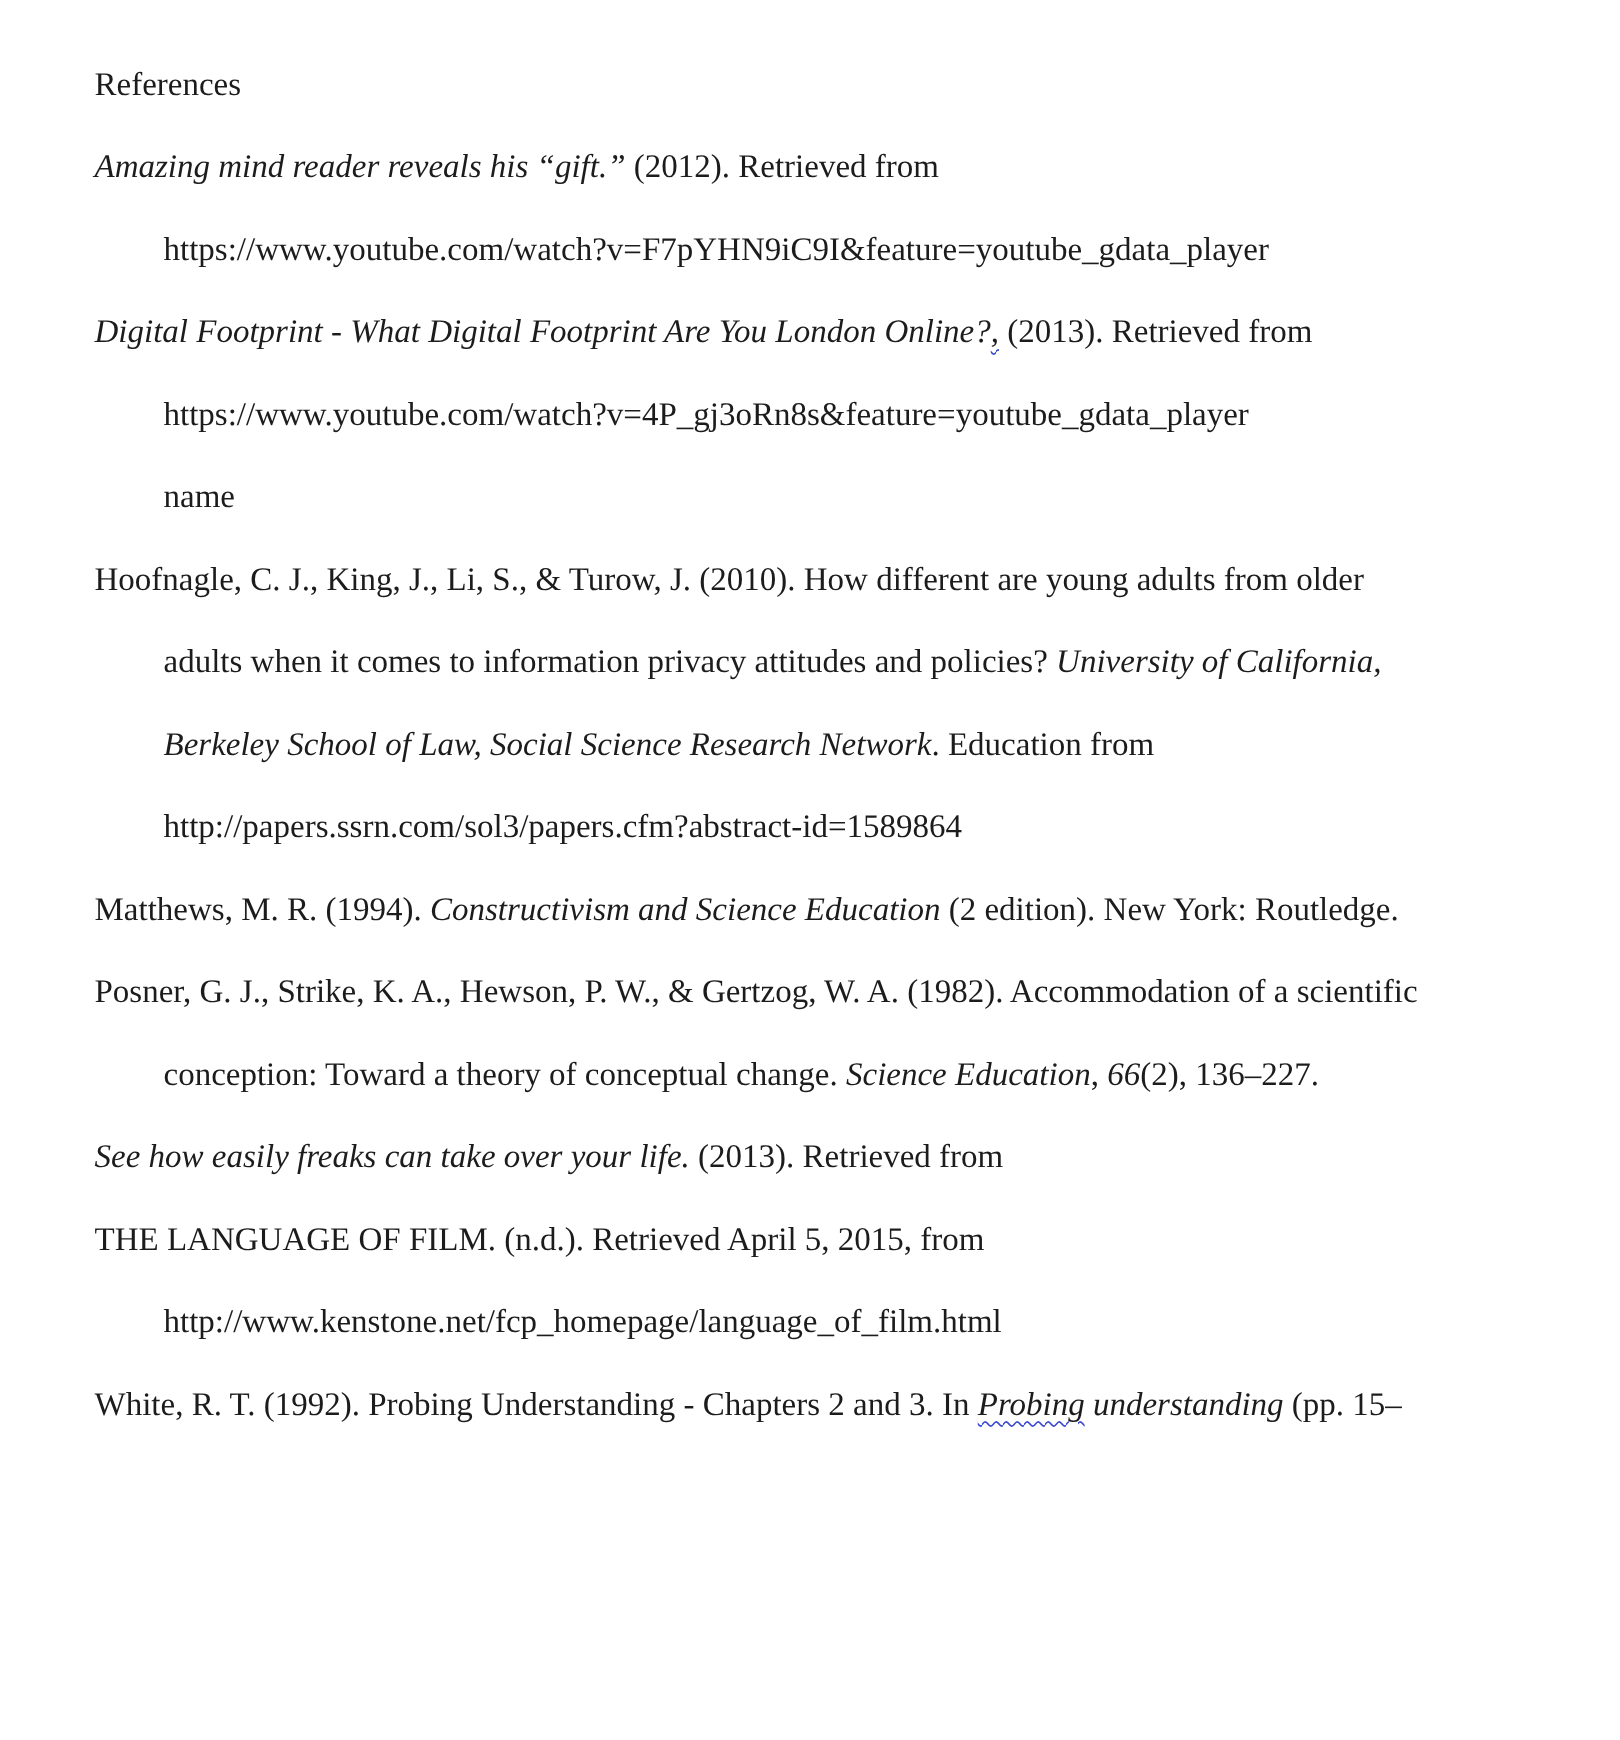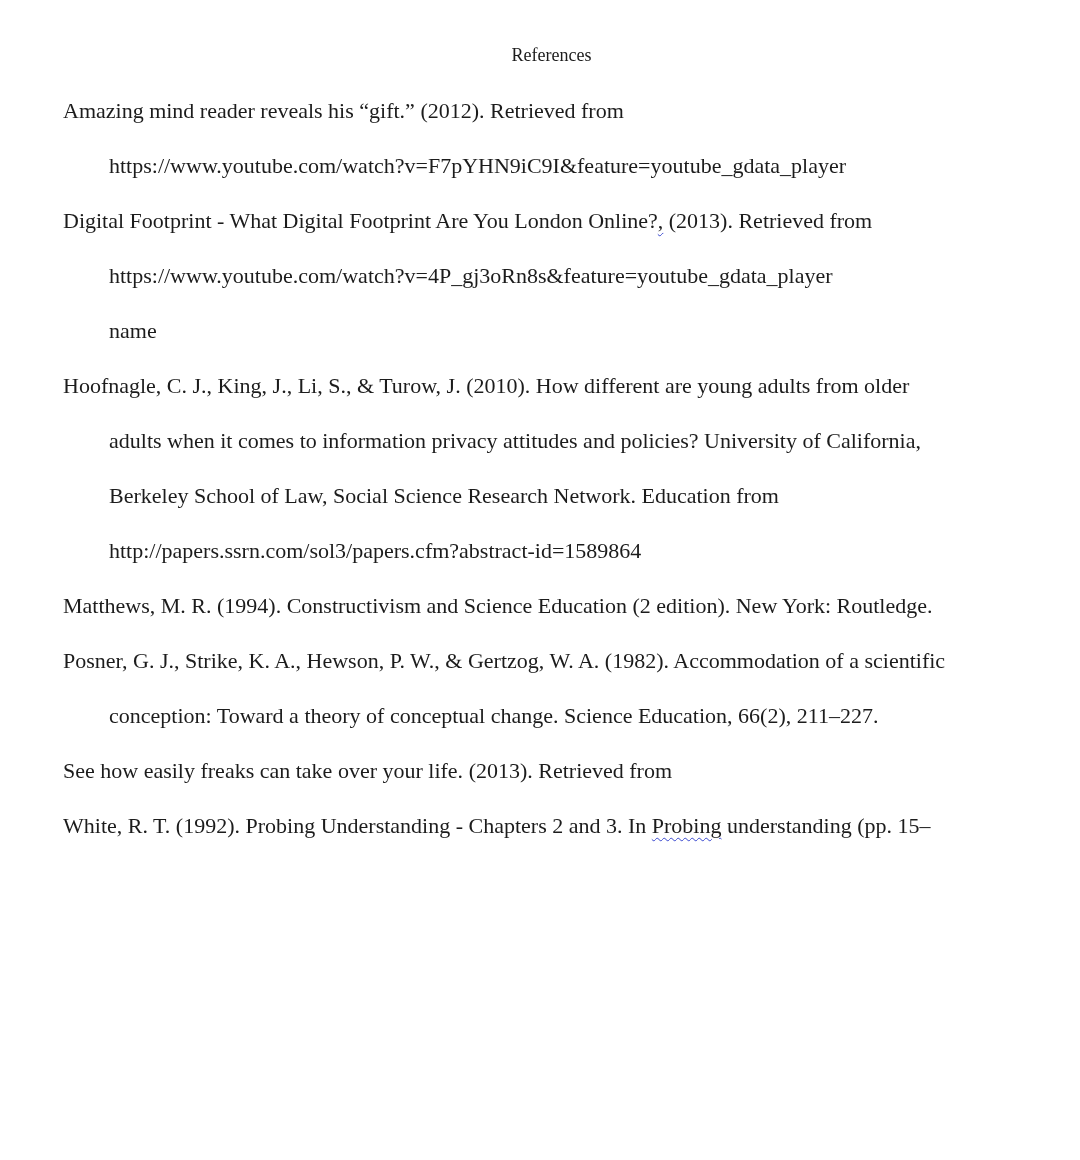--- a/index.html
+++ b/index.html
@@ -3,30 +3,30 @@
 <meta charset="utf-8">
 <style>
   html,body{margin:0;padding:0;background:#ffffff;}
   body{
     width:1080px;height:1160px;overflow:hidden;
     font-family:"Liberation Serif","DejaVu Serif",serif;
     color:var(--text-color,#1c1c1c);
   }
   .page{padding:28px 40px 0 63px;}
   .doc-title{
-    font-size:18px;line-height:55px;text-align:center;
+    font-size:22px;line-height:55px;text-align:left;
     font-weight:normal;white-space:pre;
   }
   .ref-entry{}
   .ref-line{
     font-size:22px;line-height:55px;white-space:pre;
   }
   .ref-line.cont{padding-left:46px;}
   .seg{}
-  .italic{text-align:right;}
+  .italic{font-style:italic;text-align:right;}
   .squiggle{
     text-decoration:underline;
     text-decoration-style:wavy;
     text-decoration-color:var(--squiggle-color,#3a49cf);
     text-decoration-thickness:1px;
     text-underline-offset:4px;
   }
 </style>
 </head>
 <body style="--text-color: #1c1c1c; --squiggle-color: #3a49cf; background: rgb(255, 255, 255);">
@@ -49,22 +49,26 @@
         <div class="ref-line"><span class="seg">Hoofnagle, C. J., King, J., Li, S., &amp; Turow, J. (2010). How different are young adults from older</span></div>
         <div class="ref-line cont"><span class="seg">adults when it comes to information privacy attitudes and policies? </span><span class="seg italic">University of California,</span></div>
         <div class="ref-line cont"><span class="seg italic">Berkeley School of Law, Social Science Research Network</span><span class="seg">. Education from</span></div>
         <div class="ref-line cont"><span class="seg">http://papers.ssrn.com/sol3/papers.cfm?abstract-id=1589864</span></div>
       </div>
       <div class="ref-entry">
         <div class="ref-line"><span class="seg">Matthews, M. R. (1994). </span><span class="seg italic">Constructivism and Science Education</span><span class="seg"> (2 edition). New York: Routledge.</span></div>
       </div>
       <div class="ref-entry">
         <div class="ref-line"><span class="seg">Posner, G. J., Strike, K. A., Hewson, P. W., &amp; Gertzog, W. A. (1982). Accommodation of a scientific</span></div>
-        <div class="ref-line cont"><span class="seg">conception: Toward a theory of conceptual change. </span><span class="seg italic">Science Education</span><span class="seg">, </span><span class="seg italic">66</span><span class="seg">(2), 211–227.</span></div>
+        <div class="ref-line cont"><span class="seg">conception: Toward a theory of conceptual change. </span><span class="seg italic">Science Education</span><span class="seg">, </span><span class="seg italic">66</span><span class="seg">(2), 136–227.</span></div>
       </div>
       <div class="ref-entry">
         <div class="ref-line"><span class="seg italic">See how easily freaks can take over your life.</span><span class="seg"> (2013). Retrieved from</span></div>
+      </div>
+      <div class="ref-entry">
+        <div class="ref-line"><span class="seg">THE LANGUAGE OF FILM. (n.d.). Retrieved April 5, 2015, from</span></div>
+        <div class="ref-line cont"><span class="seg">http://www.kenstone.net/fcp_homepage/language_of_film.html</span></div>
       </div>
       <div class="ref-entry">
         <div class="ref-line"><span class="seg">White, R. T. (1992). Probing Understanding - Chapters 2 and 3. In </span><span class="seg italic squiggle">Probing</span><span class="seg italic"> understanding</span><span class="seg"> (pp. 15–</span></div>
       </div>
     </div>
 </div>
 
 </body></html>

